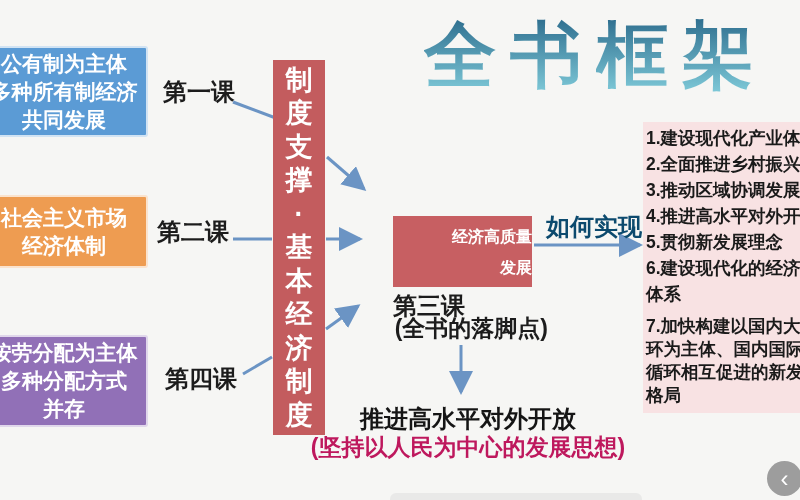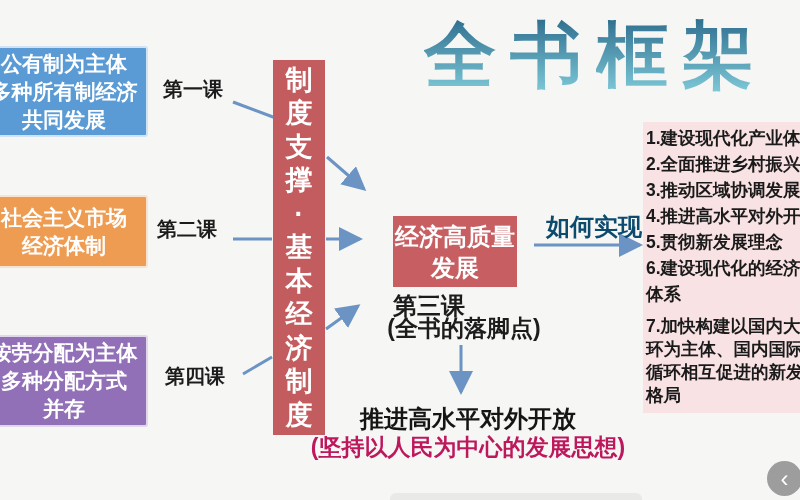--- a/index.html
+++ b/index.html
@@ -29,41 +29,41 @@
     white-space:pre-line;
   }
   .lbox{
     left:-20px;width:168px;font-size:21px;line-height:28px;
     border:2px solid rgba(255,255,255,0.72);border-radius:3px;
   }
   .lbox.b1{top:46px;height:91px;background:#5b9bd5;}
   .lbox.b2{top:195px;height:73px;background:#ee9c51;}
   .lbox.b3{top:335px;height:92px;background:#9170b7;}
 
-  .course{position:absolute;font-size:20px;font-weight:bold;color:#1c1c1c;}
+  .course{position:absolute;font-size:24px;font-weight:bold;color:#1c1c1c;}
   .c1{left:163px;top:76px;}
   .c2{left:157px;top:216px;}
   .c4{left:165px;top:363px;}
 
   .pillar{
     position:absolute;left:273px;top:60px;width:52px;height:375px;
     background:#c35c5e;display:flex;flex-direction:column;
     justify-content:space-evenly;align-items:center;
     color:#fff;font-weight:bold;font-size:27px;line-height:1;
   }
 
   .goal{position:absolute;left:400px;top:167px;width:124px;text-align:center;
     font-size:24px;font-weight:bold;color:#1c1c1c;}
   .centerbox{
-    left:393px;top:216px;width:124px;height:71px;background:#c75f62;
-    font-size:24px;line-height:31px;
+    left:393px;top:216px;width:139px;height:71px;background:#c75f62;
+    font-size:16px;line-height:31px;text-align:right;
   }
   .lesson3{position:absolute;left:393px;top:290px;width:139px;
     font-size:24px;font-weight:bold;color:#1c1c1c;}
-  .note{position:absolute;left:380px;top:313px;width:168px;text-align:center;
+  .note{position:absolute;left:380px;top:313px;width:168px;text-align:right;
     font-size:23px;font-weight:bold;color:#1c1c1c;}
   .how{position:absolute;left:546px;top:211px;font-size:24px;font-weight:bold;color:#0c4a6e;}
 
   .bline1{position:absolute;left:298px;top:403px;width:340px;text-align:center;
     font-size:24px;font-weight:bold;color:#151515;}
   .bline2{position:absolute;left:298px;top:432px;width:340px;text-align:center;
     font-size:23px;font-weight:bold;color:#be185d;}
 
   .panel{
     position:absolute;left:643px;width:215px;background:#f8e2e3;

